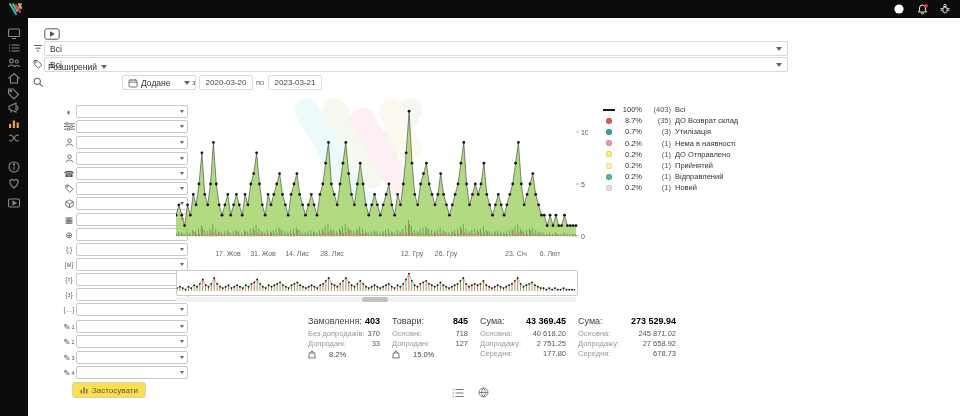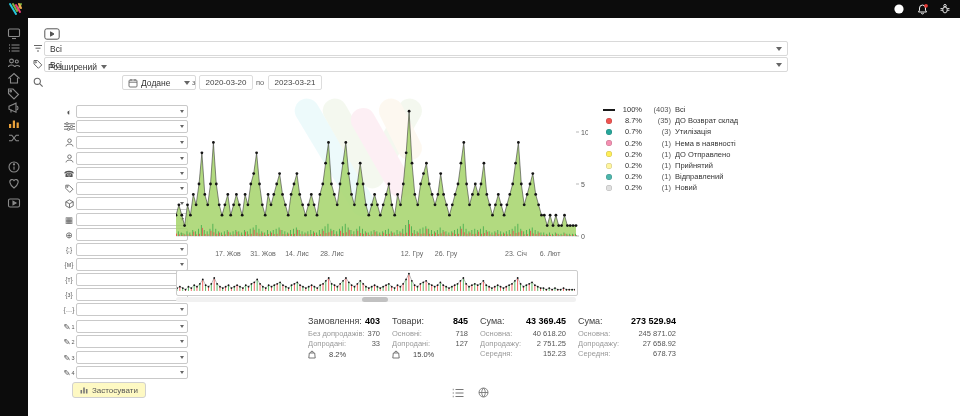--- a/index.html
+++ b/index.html
@@ -53,21 +53,21 @@
   .stat-col{font-size:7.5px}
   .stat-col:nth-child(1){width:72px}.stat-col:nth-child(2){width:76px}
   .stat-col:nth-child(3){width:86px}.stat-col:nth-child(4){width:98px}
   .stat-title{display:flex;justify-content:space-between;font-size:9px;color:#444;margin-bottom:3px}
   .stat-title .v{font-weight:bold;color:#000}
   .stat-sub{display:flex;justify-content:space-between;color:#999;height:10px}
   .stat-sub .v{color:#555}
   .stat-badge{display:flex;align-items:flex-start;gap:13px;margin-top:1px;color:#444}
   
   .apply-btn{position:absolute;left:72px;top:382px;height:14px;display:flex;align-items:center;gap:4px;
-             background:#fef9c3;border:1px solid #d0d0d0;border-radius:3px;padding:0 7px;font-size:8px;color:#555;cursor:pointer}
+             background:#fde047;border:1px solid #d0d0d0;border-radius:3px;padding:0 7px;font-size:8px;color:#555;cursor:pointer}
   .bottom-icons{position:absolute;left:452px;top:384px;display:flex;gap:14px}
   .bottom-icons>div{cursor:pointer}
   .vid-btn{position:absolute;left:44px;top:26px;cursor:pointer}
 </style>
 </head>
 <body>
 
 <div class="topbar">
   <div class="logo">
     <svg width="16" height="14" viewBox="0 0 16 14" fill="none">
@@ -1199,21 +1199,21 @@
       <div class="stat-sub">
         <span>Основна:</span>
         <span class="v">40 618.20</span>
       </div>
       <div class="stat-sub">
         <span>Допродажу:</span>
         <span class="v">2 751.25</span>
       </div>
       <div class="stat-sub">
         <span>Середня:</span>
-        <span class="v">152.23</span>
+        <span class="v">177.80</span>
       </div>
     </div>
     <div class="stat-col">
       <div class="stat-title">
         <span>Сума:</span>
         <span class="v">273 529.94</span>
       </div>
       <div class="stat-sub">
         <span>Основна:</span>
         <span class="v">245 871.02</span>

